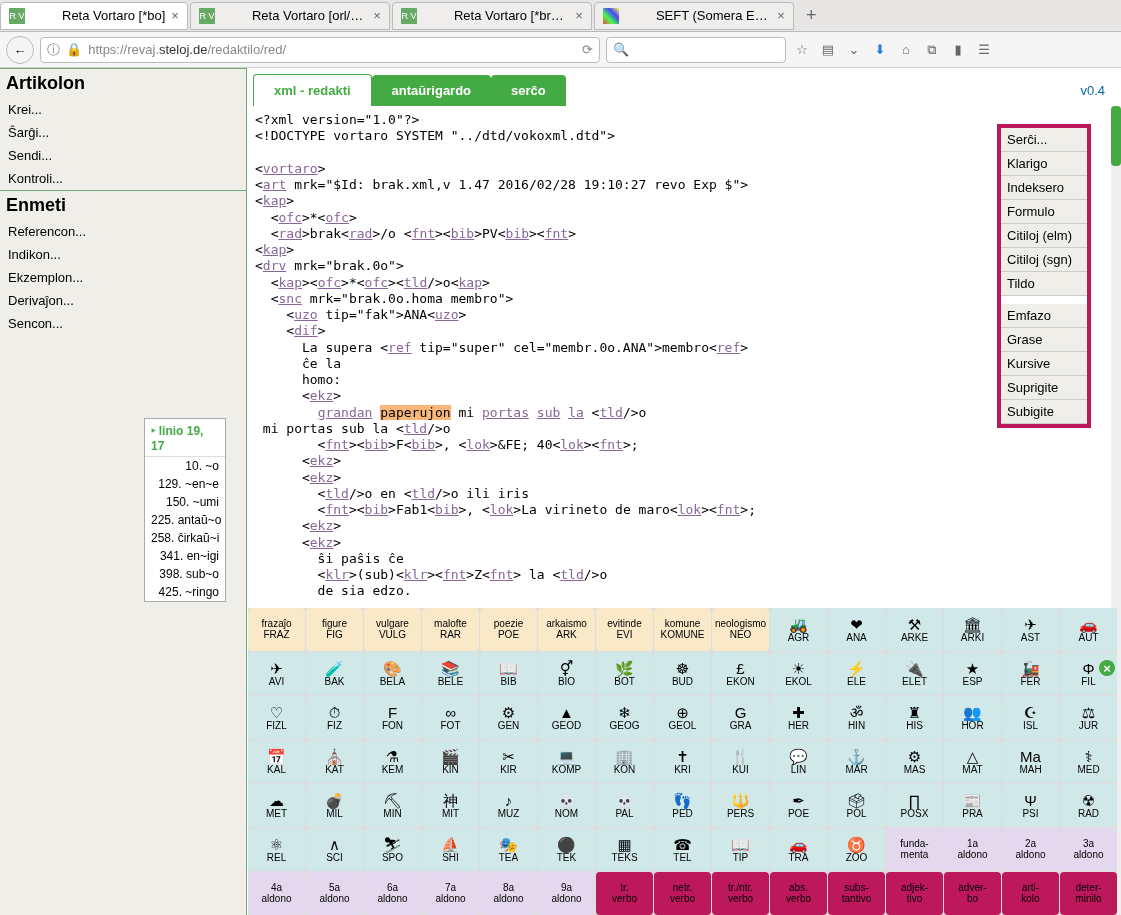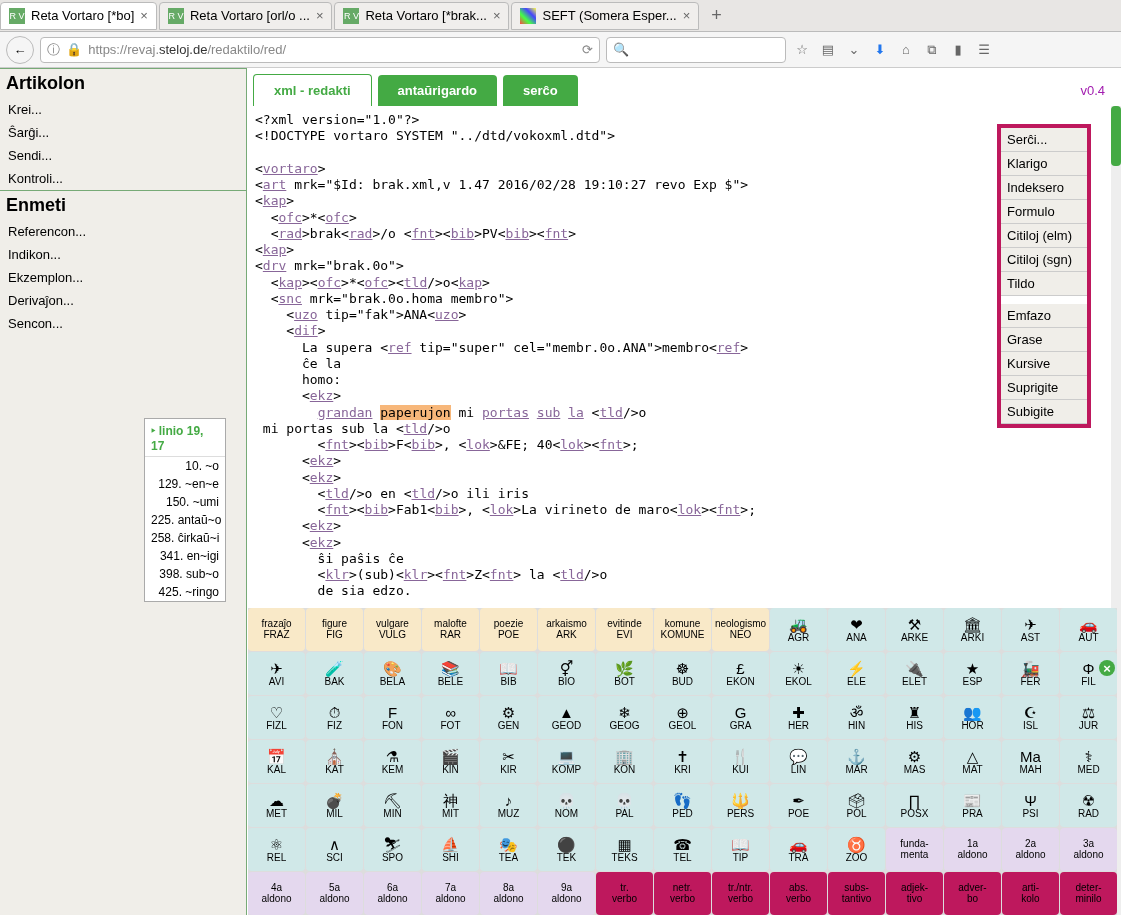--- a/index.html
+++ b/index.html
@@ -4,21 +4,21 @@
 <style>
 * { box-sizing: border-box; margin: 0; padding: 0; }
 body { font-family: sans-serif; font-size: 13px; background: #fff; width: 1121px; height: 915px; overflow: hidden; }
 
 
 .tabbar { display: flex; align-items: center; background: #e8e6e4; height: 32px; border-bottom: 1px solid #bbb; }
 .tab { display: flex; align-items: center; padding: 0 8px; height: 28px; border: 1px solid #bbb; background: #f0eeec; margin-right: 2px; border-radius: 4px 4px 0 0; gap: 6px; max-width: 200px; cursor: pointer; }
 .tab.active { background: #fff; }
 .tab-favicon { width: 16px; height: 16px; background: #6a6; font-size: 9px; line-height: 8px; color: #fff; display: flex; align-items: center; justify-content: center; text-align:right; }
 .tab-favicon.colorful { background: linear-gradient(45deg,#f44,#4f4,#44f,#ff4); }
-.tab-title { white-space: nowrap; overflow: hidden; text-overflow: ellipsis; flex: 1; }
+.tab-title { white-space: nowrap; overflow: hidden; text-overflow: ellipsis; flex: 1; margin-left: 31px; }
 .tab-close { color: #666; cursor: pointer; }
 .tab-plus { padding: 0 10px; font-size: 18px; color: #666; cursor: pointer; }
 
 
 .navbar { display: flex; align-items: center; height: 36px; padding: 0 6px; gap: 6px; border-bottom: 1px solid #ccc; background: #f5f5f5; }
 .navback { width: 28px; height: 28px; border: 1px solid #bbb; border-radius: 50%; display:flex; align-items:center; justify-content:center; cursor:pointer; }
 .url { flex: 0 0 560px; display:flex; align-items:center; height: 26px; border: 1px solid #bbb; border-radius: 4px; padding: 0 6px; gap: 6px; color: #888; background:#fff; }
 .url .secure { color: #2a2; }
 .url .dom { color: #333; }
 .spacer { flex: 1; }
@@ -26,25 +26,25 @@
 .nicon { width: 20px; text-align:center; color:#666; cursor:pointer; }
 .nicon.blue { color:#27e; }
 
 
 .main { display: flex; height: calc(100% - 68px); }
 .sidebar { width: 247px; border-right: 1px solid #7a7; background: #f0eee9; }
 .sidebar h3 { background: #f0eee9; padding: 4px 6px; font-size: 18px; border-top: 1px solid #7a7; }
 .sidebar .item { padding: 4px 8px; cursor: pointer; }
 
 .content { flex: 1; position: relative; display: flex; flex-direction: column; }
-.toptabs { display: flex; gap: 6px; padding: 6px 6px 0 6px; align-items:center; }
+.toptabs { display: flex; gap: 0; padding: 6px 6px 0 6px; align-items:center; }
 .toptabs .ttab { padding: 8px 20px; border-radius: 4px 4px 0 0; font-weight: bold; cursor:pointer; }
 .ttab.active { background: #fff; border: 1px solid #4a4; border-bottom: none; color: #4a4; }
 .ttab.green { background: #4a4; color: #fff; }
-.version { margin-left: auto; color: #a21caf; padding-right: 10px; }
+.version { margin-left: auto; color: #0369a1; padding-right: 10px; }
 
 .editor { flex: 1; font-family: monospace; font-size: 13px; padding: 6px 8px; line-height: 1.25; white-space: pre; overflow: hidden; position:relative; }
 .editor .tag { color: #869; text-decoration: underline; }
 .editor .hl { background: #f7b77a; }
 .scrollbar { position:absolute; right:0; top:0; bottom:0; width:10px; background:#eee; }
 .scrollbar .thumb { position:absolute; left:0; right:0; top:0; height:60px; background:#4a4; border-radius:4px; }
 
 
 .rpanel { position: absolute; top: 56px; right: 30px; width: 94px; border: 4px solid #be185d; background: #f0eee9; }
 .rpanel .ritem { padding: 4px 6px; border-bottom: 1px solid #ccc; cursor:pointer; }

